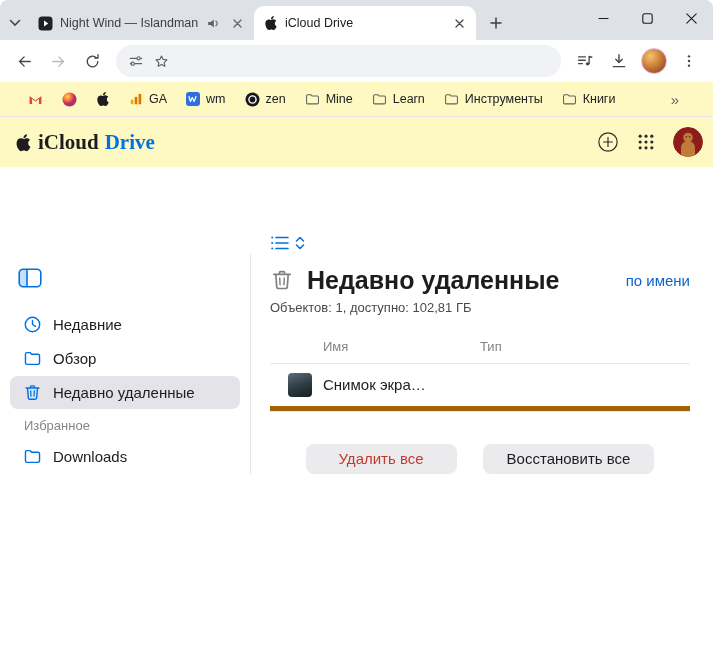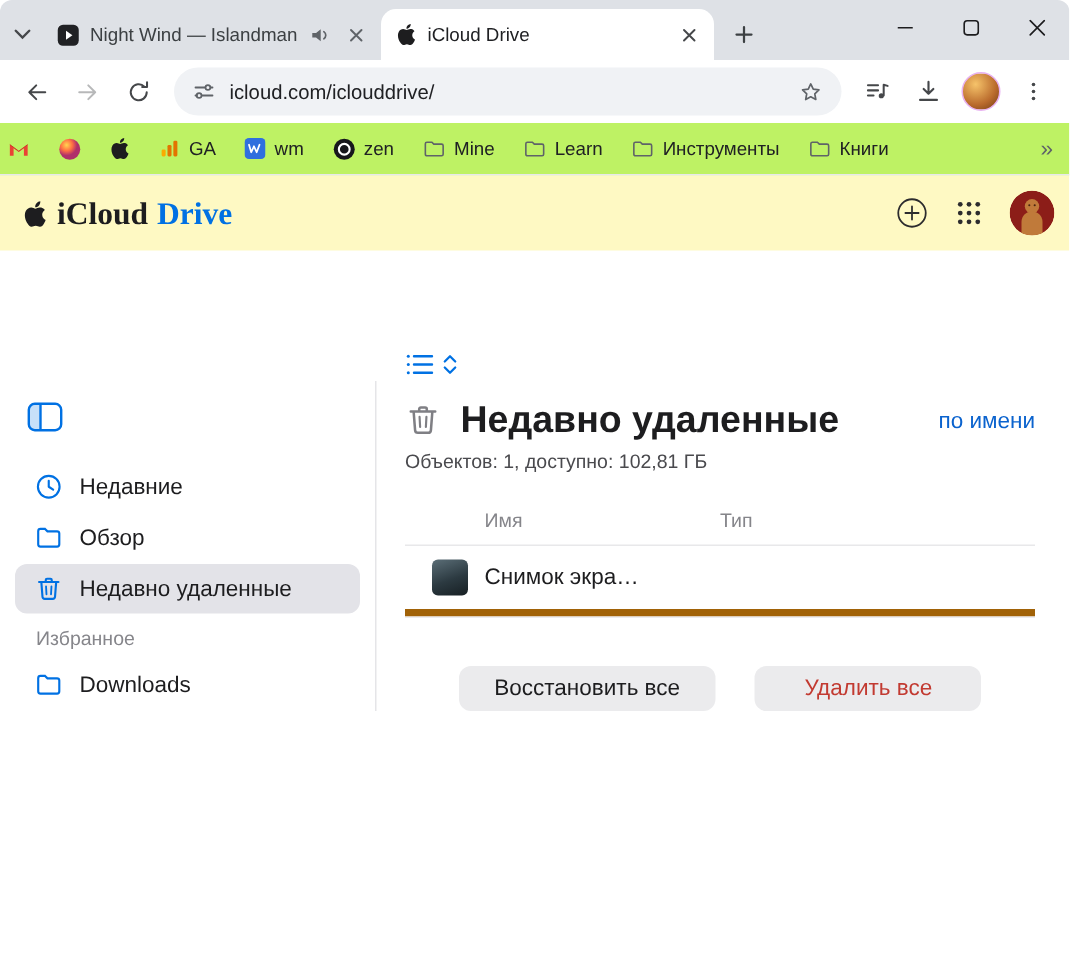--- a/index.html
+++ b/index.html
@@ -36,22 +36,22 @@
   .tool-btn.disabled { opacity:.38; }
   .urlbar { flex:1; height:32px; background:#f0f2f5; border-radius:16px;
     display:flex; align-items:center; padding:0 12px; gap:9px; margin:0 6px; min-width:0; }
   .url-text { flex:1; font-size:13.5px; color:#202124; white-space:nowrap;
     overflow:hidden; }
   .avatar-sm { width:26px; height:26px; border-radius:50%; flex-shrink:0;
     background:radial-gradient(circle at 35% 30%, #f6c36a, #b96a2c 60%, #6e3b14);
     border:1.5px solid #e8b2f1; margin:0 4px; }
 
   
-  .bookmarks { height:35px; background:#bef264; display:flex; align-items:center;
-    padding:0 5px; gap:19px; font-size:12.5px; color:#202124;
+  .bookmarks { height:35px; background:#fef9c3; display:flex; align-items:center;
+    padding:0 28px; gap:19px; font-size:12.5px; color:#202124;
     border-bottom:1px solid #e7e8eb; flex-shrink:0; }
   .bm { display:flex; align-items:center; gap:6px; white-space:nowrap; }
   .bm-overflow { margin-left:auto; font-size:15px; color:#5f6368; padding:0 6px; }
 
   
   .icloud-header { height:50px; display:flex; align-items:center; padding:0 10px 0 15px;
     background:#fef9c3; flex-shrink:0;font-family:Liberation Serif, serif; }
   .brand { display:flex; align-items:center; gap:6px; }
   .brand-icloud { font-size:21px; font-weight:700; color:#1d1d1f; }
   .brand-drive { font-size:21px; font-weight:700; color:#0071e3; }
@@ -173,21 +173,20 @@
           <path d="M19.8 2.5v4.6h-4.6" fill="none" stroke="#45474a" stroke-width="1.9" stroke-linecap="round" stroke-linejoin="round"></path>
         </svg>
     </div>
 
     <div class="urlbar">
       <svg width="16" height="16" viewBox="0 0 24 24">
           <path d="M3.5 8h9.3M19.2 8h1.3M3.5 16h1.3M10.4 16h10.1" fill="none" stroke="#5f6368" stroke-width="1.8" stroke-linecap="round"></path>
           <circle cx="15.9" cy="8" r="2.4" fill="none" stroke="#5f6368" stroke-width="1.8"></circle>
           <circle cx="7.1" cy="16" r="2.4" fill="none" stroke="#5f6368" stroke-width="1.8"></circle>
         </svg>
-      <span class="url-text">icloud.com/iclouddrive/</span>
       <svg width="17" height="17" viewBox="0 0 24 24">
           <path d="M12 4.2l2.35 4.86 5.35.73-3.9 3.73.96 5.3L12 16.3l-4.76 2.52.96-5.3-3.9-3.73 5.35-.73z" fill="none" stroke="#5f6368" stroke-width="1.6" stroke-linejoin="round"></path>
         </svg>
     </div>
 
     <div class="tool-btn">
       <svg width="18" height="18" viewBox="0 0 24 24">
           <path d="M3.5 6.5h9M3.5 11h9M3.5 15.5h5" stroke="#45474a" stroke-width="1.8" stroke-linecap="round"></path>
           <path d="M17.5 15.5V6l3.5 1" fill="none" stroke="#45474a" stroke-width="1.8" stroke-linecap="round" stroke-linejoin="round"></path>
           <circle cx="15.4" cy="15.8" r="2.3" fill="#45474a"></circle>
@@ -399,18 +398,18 @@
 
       <div class="cols file-row">
         <div class="thumb"></div>
         <div class="file-name">Снимок экра…</div>
       </div>
 
       <div class="flex-spacer"></div>
       <div class="bottom-divider"></div>
 
       <div class="actions">
+        <button class="btn btn-delete">Удалить все</button>
         <button class="btn btn-restore">Восстановить все</button>
-        <button class="btn btn-delete">Удалить все</button>
       </div>
     </section>
   </div>
 </div>
 
 </body></html>

